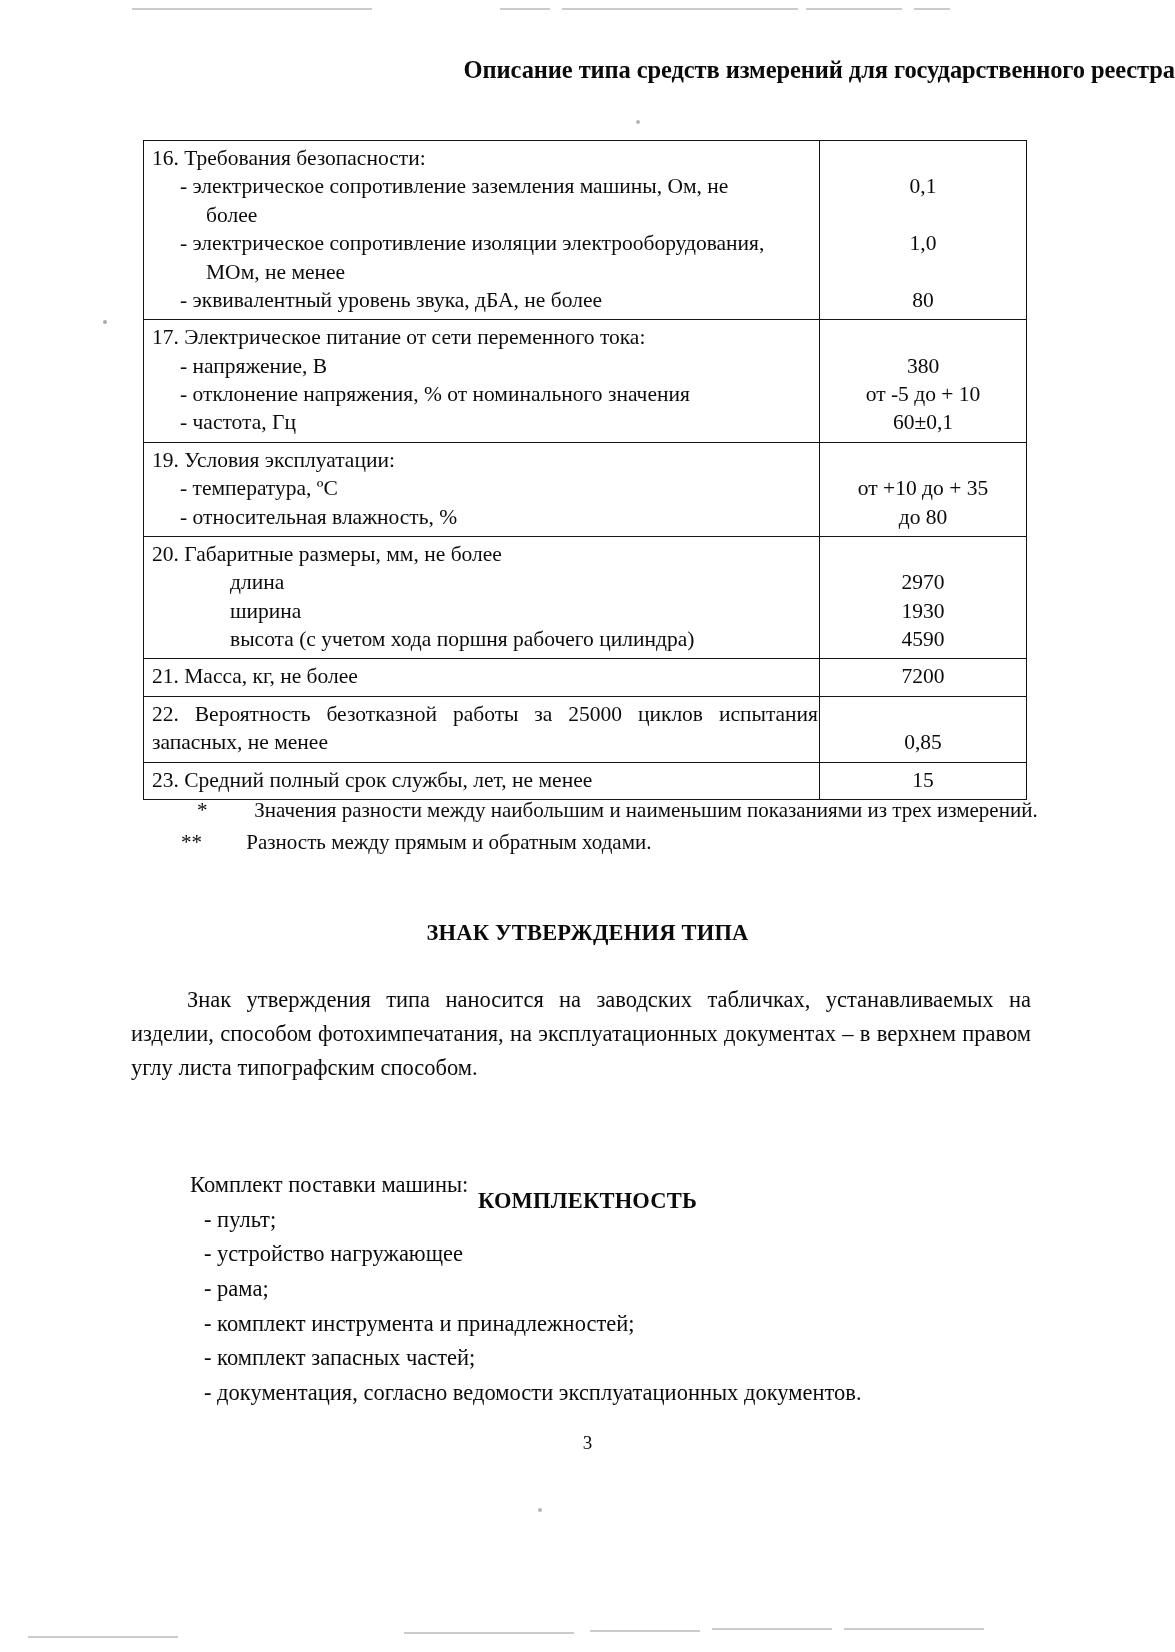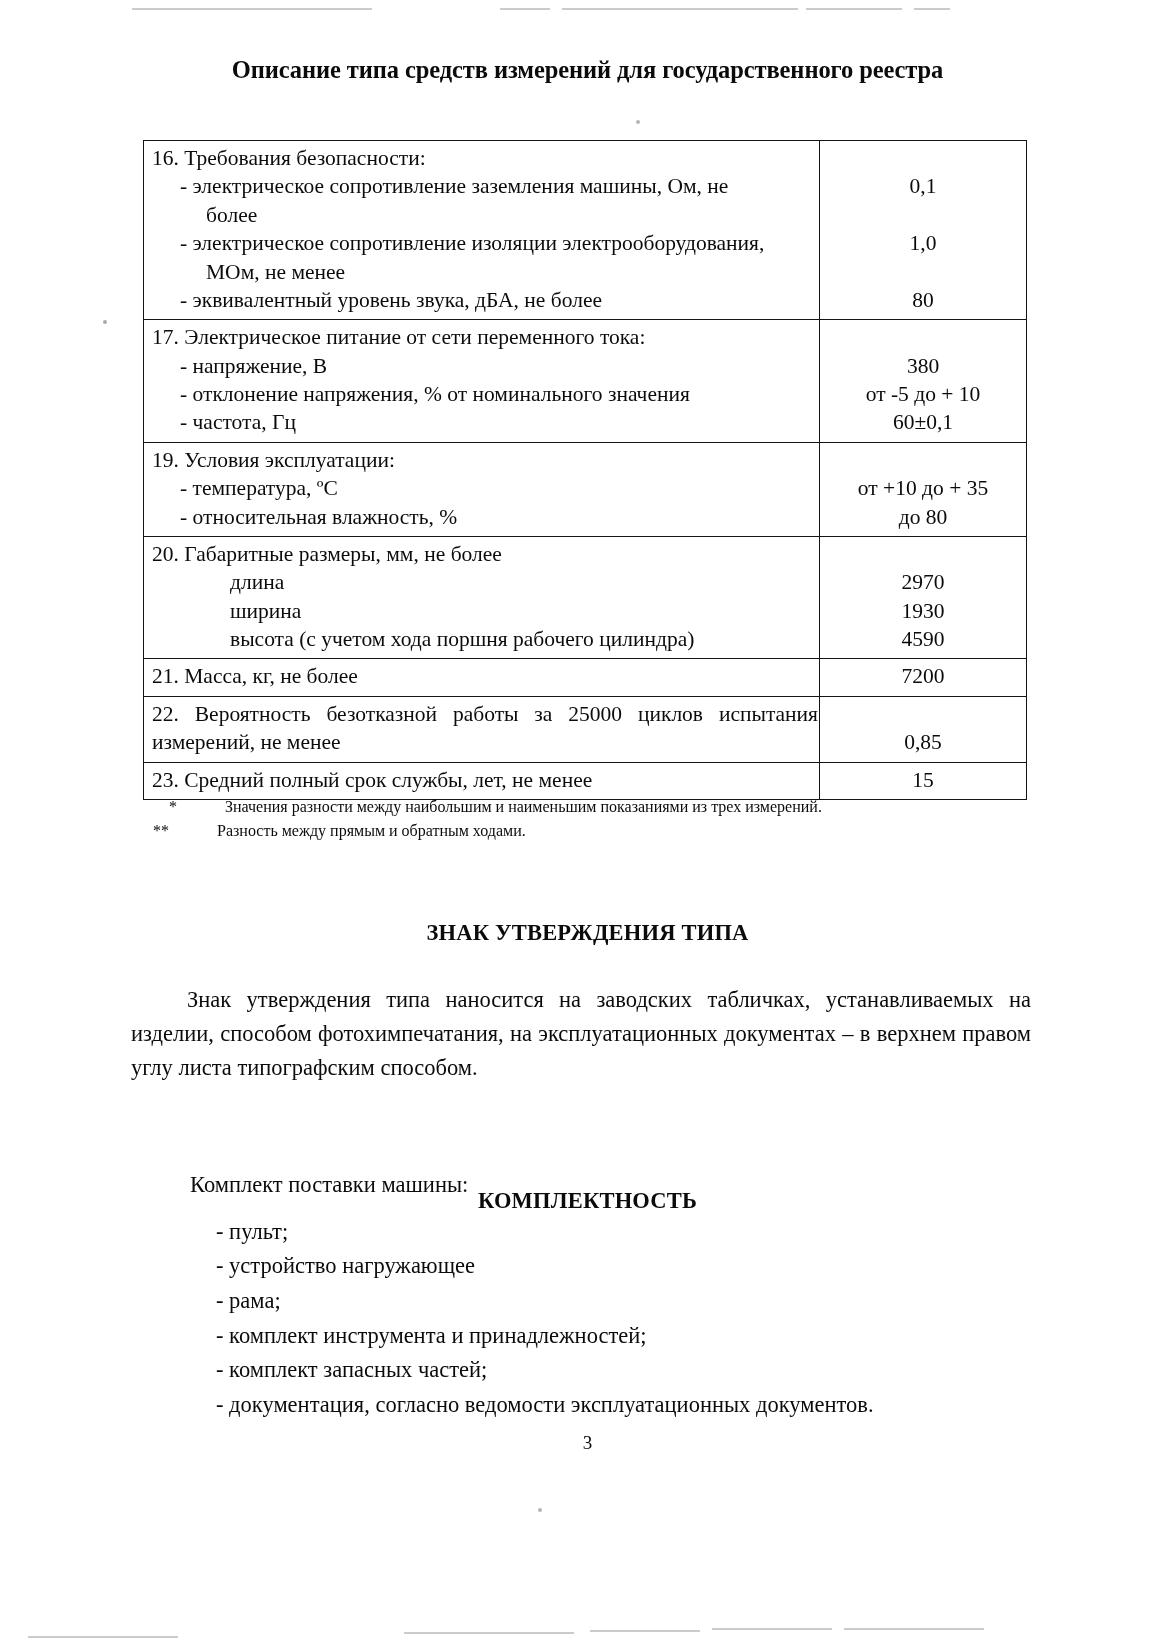--- a/index.html
+++ b/index.html
@@ -33,21 +33,21 @@
   .scan-bot-2 { left: 404px; top: 1632px; width: 170px; height: 2px; }
   .scan-bot-3 { left: 590px; top: 1630px; width: 110px; height: 2px; }
   .scan-bot-4 { left: 712px; top: 1628px; width: 120px; height: 2px; }
   .scan-bot-5 { left: 844px; top: 1628px; width: 140px; height: 2px; }
 
   
   .page-title {
     position: absolute;
     left: 0; right: 0;
     top: 56px;
-    text-align: center;
+    text-align: right;
     font-weight: bold;
     font-size: 24.5px;
     letter-spacing: -0.1px;
   }
 
   
   .spec-table {
     position: absolute;
     left: 143px;
     top: 140px;
@@ -90,24 +90,24 @@
     text-align-last: left;
     padding-left: 8px;
   }
   .justify-cell .l1 { display: block; text-align: justify; text-align-last: justify; }
   .justify-cell .l2 { display: block; }
   .val-bottom { display: block; padding-top: 28px; }
 
   
   .footnotes {
     position: absolute;
-    left: 187px;
+    left: 215px;
     top: 795px;
     width: 830px;
-    font-size: 16px;
+    font-size: 21px;
     line-height: 1.5;
   }
   .fn {
     display: block;
     text-align: justify;
     padding-left: 42px;
     text-indent: -30px;
   }
   .fn .mark { display: inline-block; min-width: 22px; }
   .fn-2 { text-indent: -38px; padding-left: 42px; }
@@ -139,21 +139,21 @@
   
   .complect-block {
     position: absolute;
     left: 190px;
     top: 1168px;
     width: 790px;
     font-size: 22.5px;
     line-height: 1.54;
   }
   .complect-intro { display: block; }
-  .complect-list { list-style: none; margin: 12px; padding: 0 0 0 14px; }
+  .complect-list { list-style: none; margin: 0; padding: 0 0 0 14px; }
   .complect-list li { display: block; }
 
   
   .page-number {
     position: absolute;
     left: 0; right: 0;
     top: 1432px;
     text-align: center;
     font-size: 19px;
   }
@@ -248,21 +248,21 @@
         <span class="item-head">21. Масса, кг, не более</span>
       </td>
       <td class="val">
         <span class="val-line">7200</span>
       </td>
     </tr>
 
     <tr>
       <td class="justify-cell">
         <span class="l1">22. Вероятность безотказной работы за 25000 циклов испытания</span>
-        <span class="l2">измерений, не менее</span>
+        <span class="l2">запасных, не менее</span>
       </td>
       <td class="val">
         <span class="val-bottom">0,85</span>
       </td>
     </tr>
 
     <tr>
       <td>
         <span class="item-head">23. Средний полный срок службы, лет, не менее</span>
       </td>

